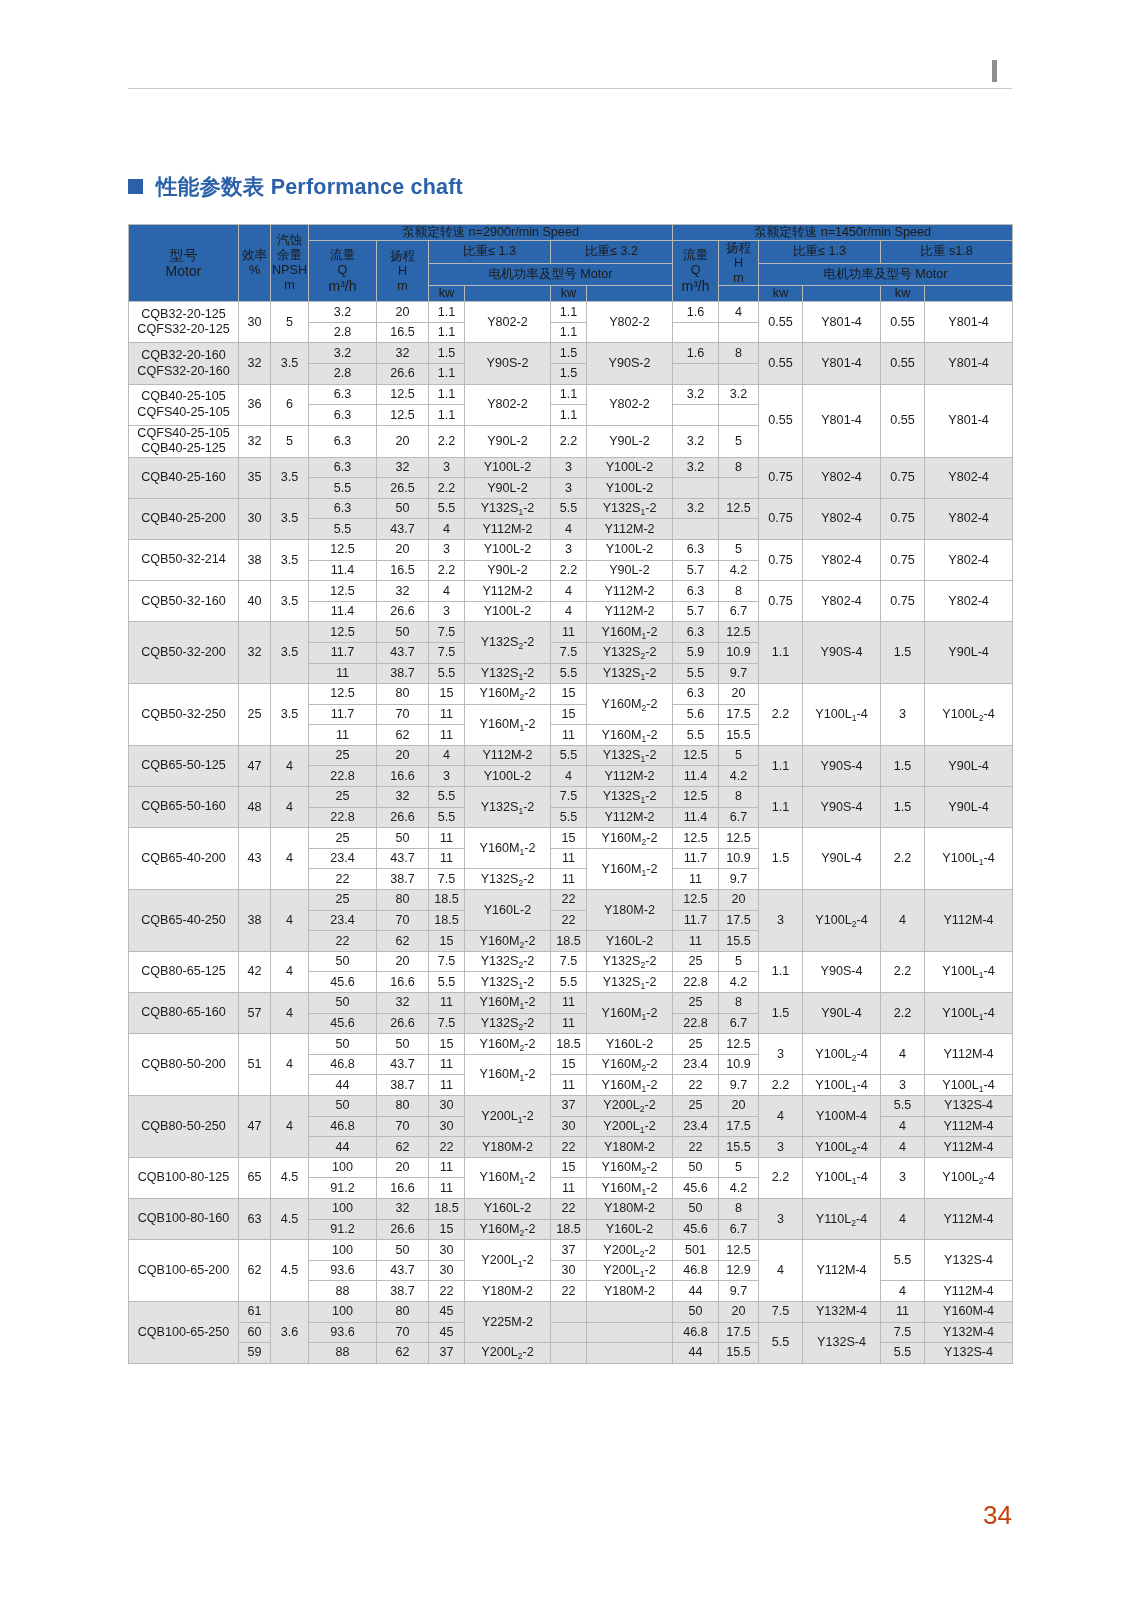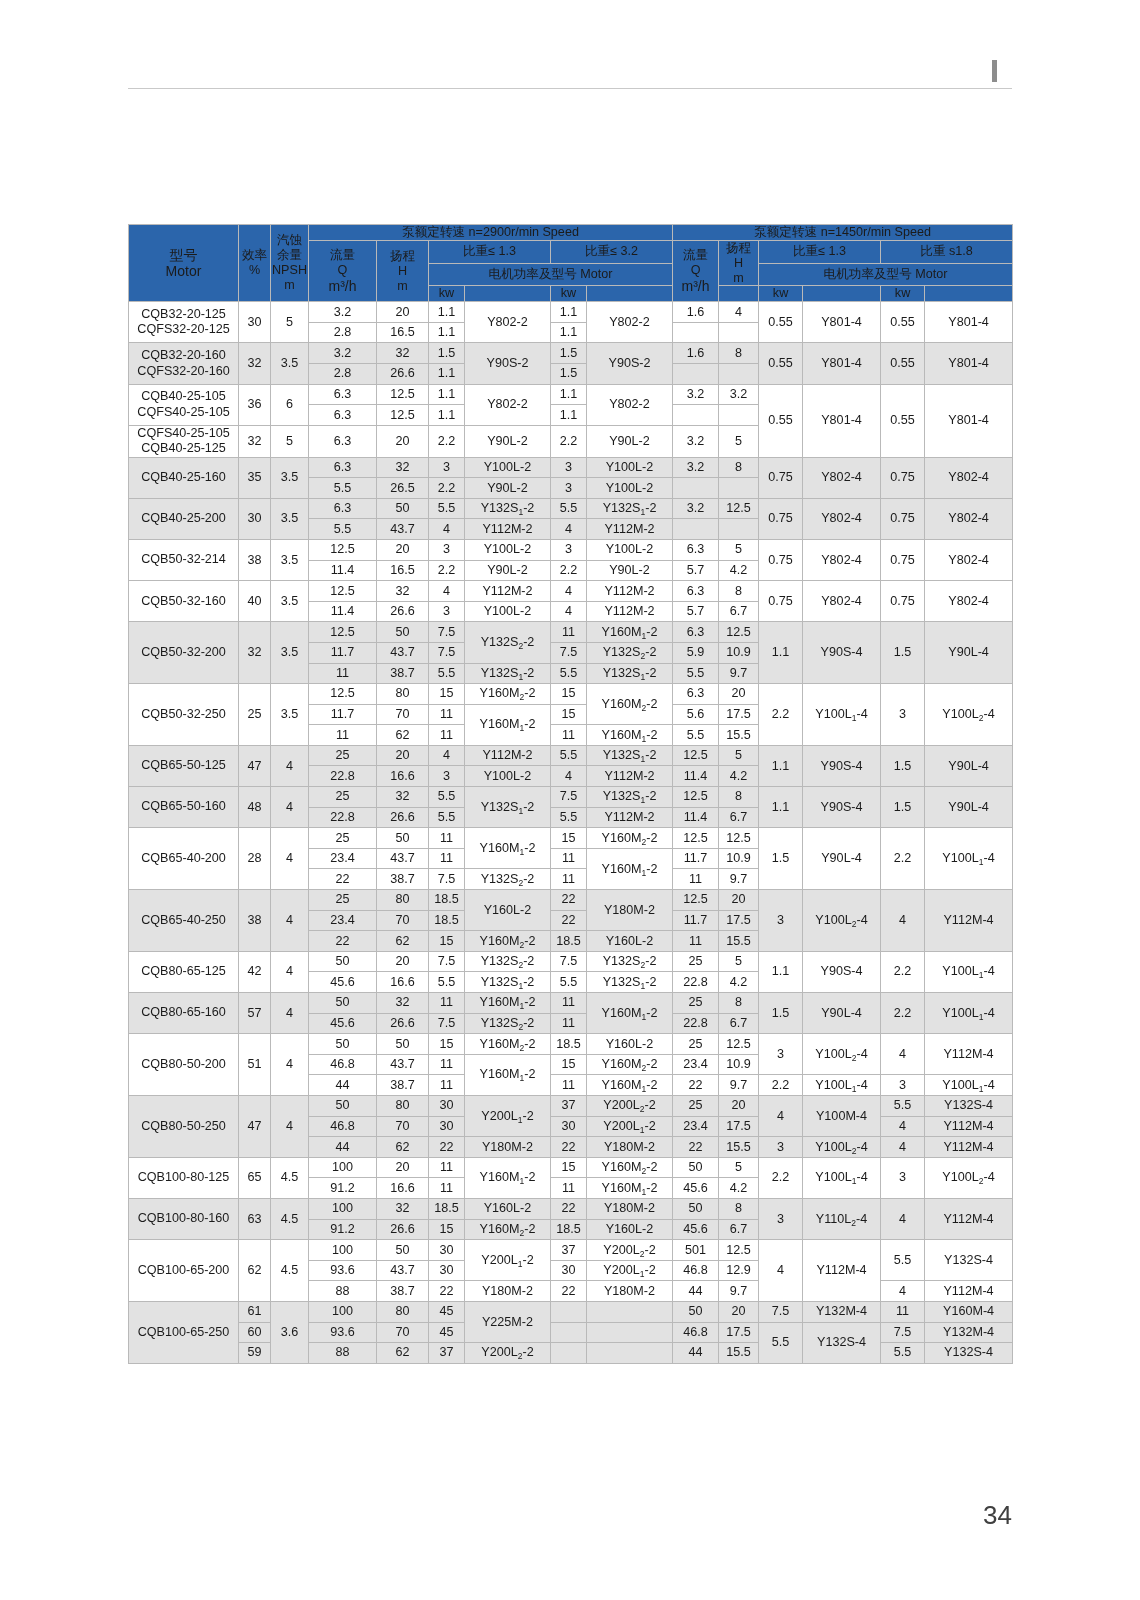--- a/index.html
+++ b/index.html
@@ -38,30 +38,34 @@
   tbody td{height:19.6px;background:#ffffff;}
   tbody tr.shade td{background:#e2e2e2;}
   td.model{font-size:13.2px;white-space:nowrap;margin-left:43px;}
   td.model .ln{display:block;line-height:1.22;}
   sub{font-size:8.5px;vertical-align:baseline;position:relative;top:3px;}
 
   
   tbody tr.grp-top td{border-top:1.6px solid #9a9a9a;}
 
   
-  .pg-num{position:absolute;right:128px;top:1500px;font-size:26px;color:#404040;}
+  .pg-num{position:absolute;right:128px;top:1500px;font-size:26px;color:#c2410c;}
 </style>
 </head>
 <body>
 
 <div class="page">
 
   <div class="top-marker"></div>
   <div class="top-rule"></div>
 
+  <div class="sec-title">
+    <span class="sec-square"></span>
+    <span class="sec-text">性能参数表 Performance chaft</span>
+  </div>
 
   <div class="tbl-wrap">
     <table class="perf">
       <colgroup>
         <col style="width:110px">
           <col style="width:32px">
           <col style="width:38px">
         <col style="width:68px">
           <col style="width:52px">
         <col style="width:36px">
@@ -482,21 +486,21 @@
             <td>5.5</td>
             <td>5.5</td>
             <td>Y112M-2</td>
             <td>11.4</td>
             <td>6.7</td>
           </tr>
           <tr class="grp-top">
             <td rowspan="3" class="model">
               <span class="ln">CQB65-40-200</span>
             </td>
-            <td rowspan="3">28</td>
+            <td rowspan="3">43</td>
             <td rowspan="3">4</td>
             <td>25</td>
             <td>50</td>
             <td>11</td>
             <td rowspan="2">Y160M<sub>1</sub>-2</td>
             <td>15</td>
             <td>Y160M<sub>2</sub>-2</td>
             <td>12.5</td>
             <td>12.5</td>
             <td rowspan="3">1.5</td>

